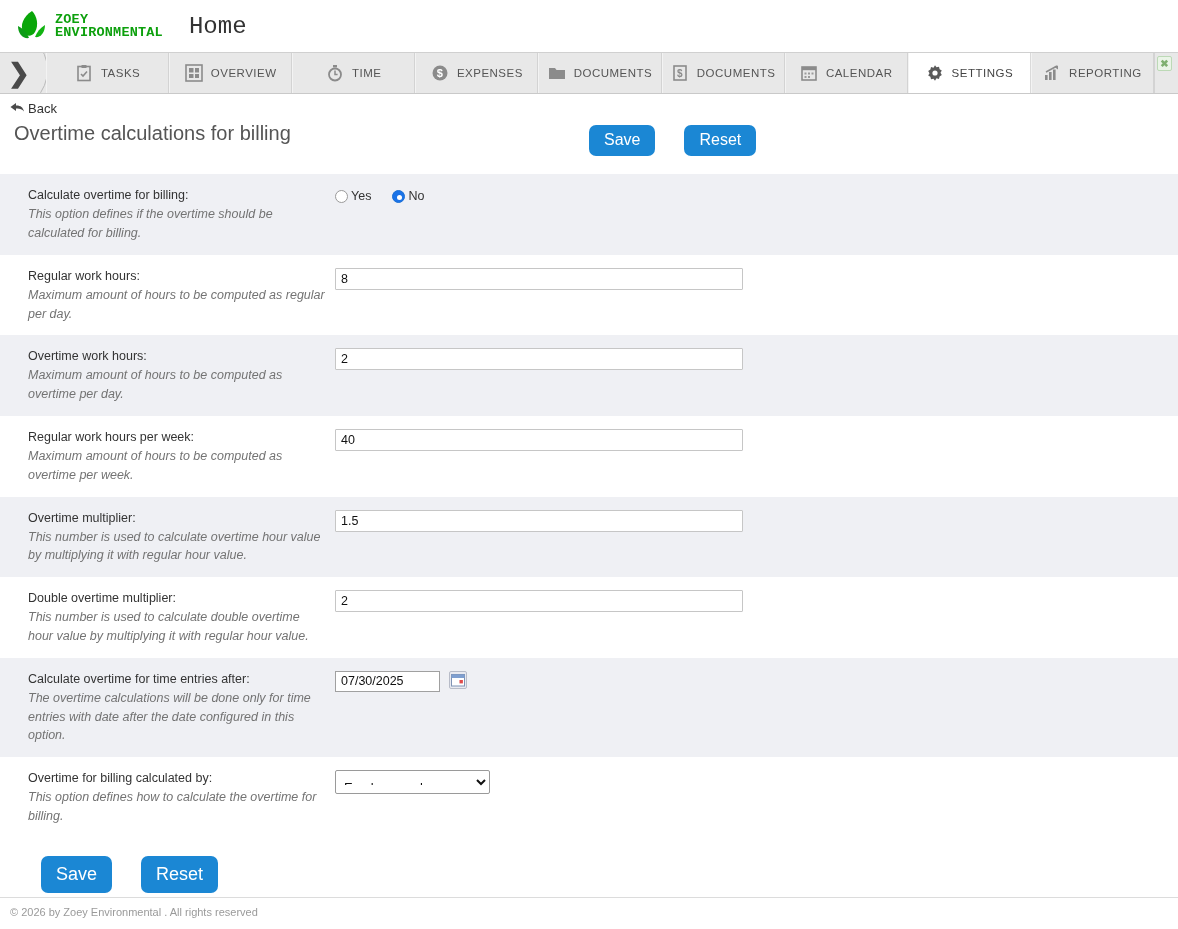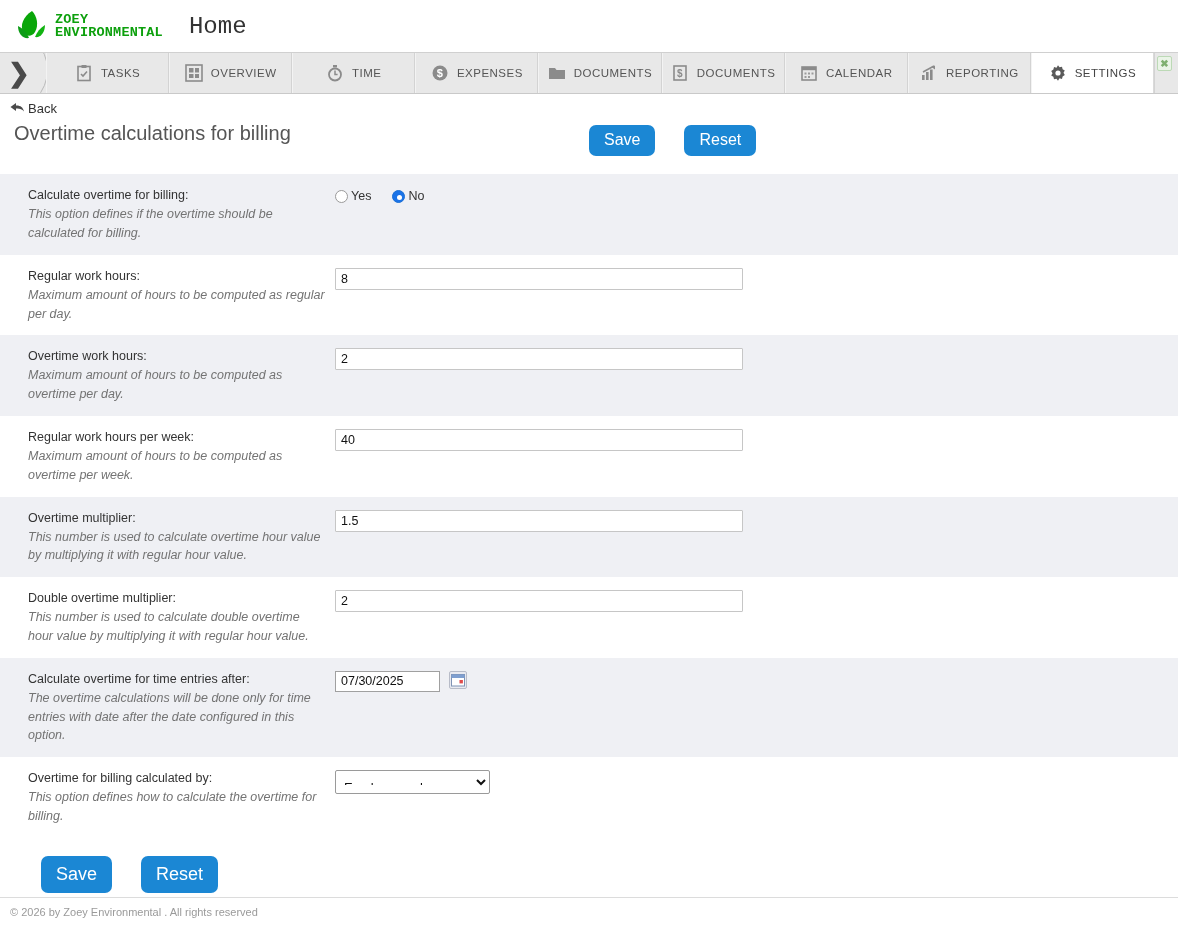--- a/index.html
+++ b/index.html
@@ -361,41 +361,41 @@
           <rect x="4.5" y="8.5" width="2" height="2" fill="#9b9b9b"></rect>
           <rect x="8" y="8.5" width="2" height="2" fill="#9b9b9b"></rect>
           <rect x="11.5" y="8.5" width="2" height="2" fill="#9b9b9b"></rect>
           <rect x="4.5" y="12" width="2" height="2" fill="#9b9b9b"></rect>
           <rect x="8" y="12" width="2" height="2" fill="#9b9b9b"></rect>
         </svg>
     </span>
     <span>CALENDAR</span>
   </div>
 
+  <div class="tab active">
+    <span class="ticon">
+      <svg viewBox="0 0 18 18" width="18" height="18">
+          <path d="M9 1.2 l1.5 2.1 2.5 -0.6 0.6 2.5 2.2 1.4 -1.3 2.2 1.3 2.2 -2.2 1.4 -0.6 2.5 -2.5 -0.6 L9 16.8 l-1.5 -2.1 -2.5 0.6 -0.6 -2.5 -2.2 -1.4 1.3 -2.2 -1.3 -2.2 2.2 -1.4 0.6 -2.5 2.5 0.6 Z" fill="#5a5a5a"></path>
+          <circle cx="9" cy="9" r="2.6" fill="#ffffff"></circle>
+        </svg>
+    </span>
+    <span>SETTINGS</span>
+  </div>
+
   <div class="tab">
     <span class="ticon">
       <svg viewBox="0 0 18 18" width="18" height="18">
           <rect x="2" y="11" width="2.6" height="5" fill="#8b8b8b"></rect>
           <rect x="6" y="8" width="2.6" height="8" fill="#8b8b8b"></rect>
           <rect x="10" y="5.5" width="2.6" height="10.5" fill="#8b8b8b"></rect>
           <path d="M3 8 L14 2" stroke="#8b8b8b" stroke-width="1.5" fill="none"></path>
           <path d="M15 1.5 l0 4 l-3.6 -2.6 Z" fill="#8b8b8b"></path>
         </svg>
     </span>
     <span>REPORTING</span>
-  </div>
-
-  <div class="tab active">
-    <span class="ticon">
-      <svg viewBox="0 0 18 18" width="18" height="18">
-          <path d="M9 1.2 l1.5 2.1 2.5 -0.6 0.6 2.5 2.2 1.4 -1.3 2.2 1.3 2.2 -2.2 1.4 -0.6 2.5 -2.5 -0.6 L9 16.8 l-1.5 -2.1 -2.5 0.6 -0.6 -2.5 -2.2 -1.4 1.3 -2.2 -1.3 -2.2 2.2 -1.4 0.6 -2.5 2.5 0.6 Z" fill="#5a5a5a"></path>
-          <circle cx="9" cy="9" r="2.6" fill="#ffffff"></circle>
-        </svg>
-    </span>
-    <span>SETTINGS</span>
   </div>
 
   <div class="tab-end">
     <div class="close-chip">✖</div>
   </div>
 </div>
 
 <div class="backline">
   <span class="back-arrow">
     <svg viewBox="0 0 15 13" width="15" height="13">

